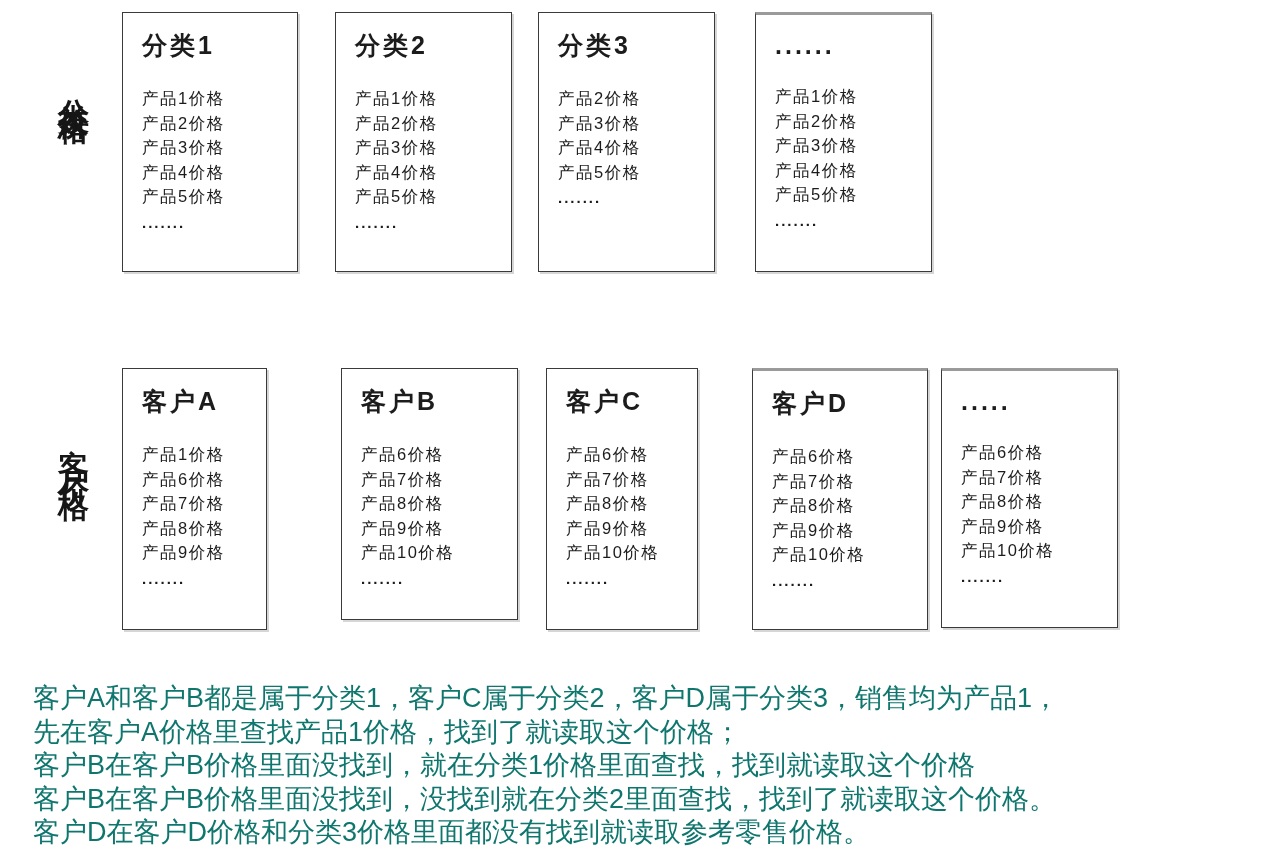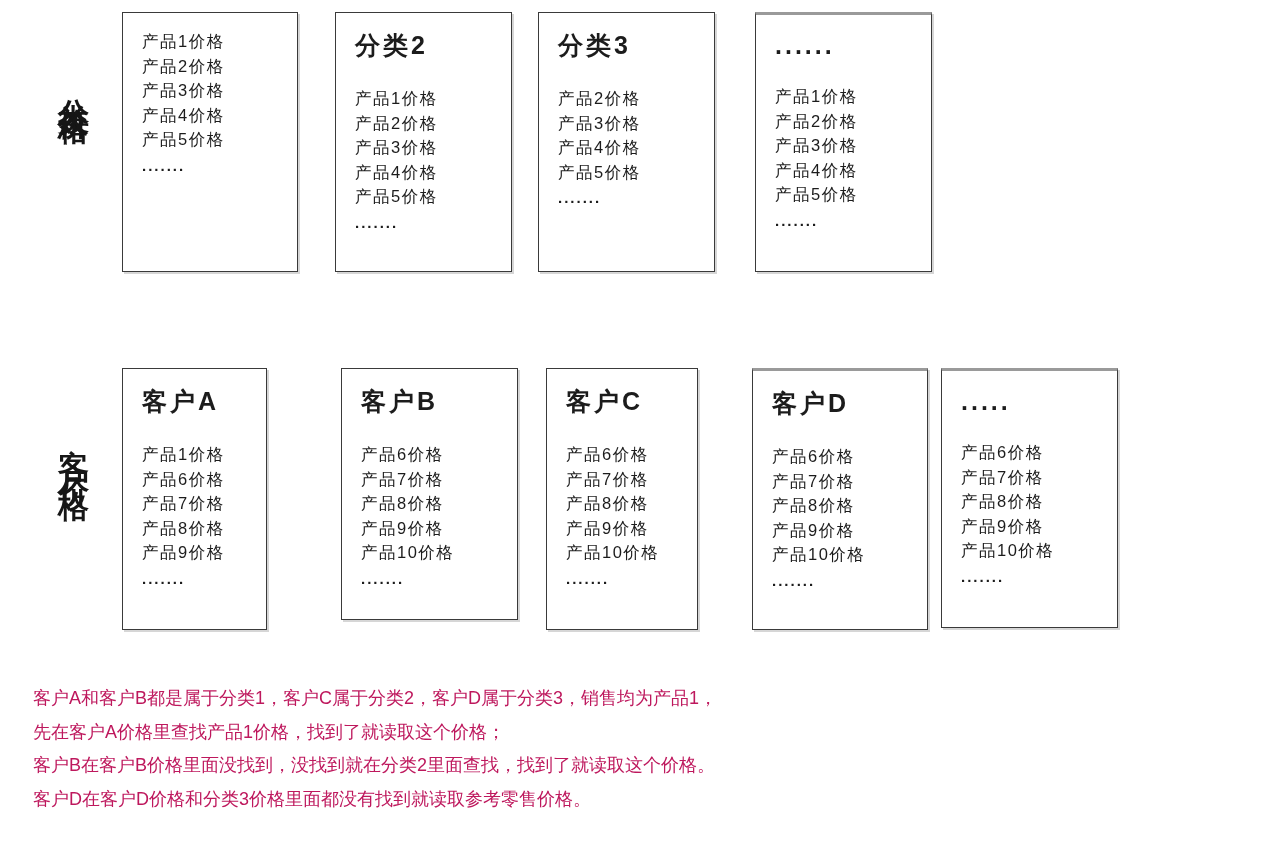--- a/index.html
+++ b/index.html
@@ -55,35 +55,36 @@
     font-weight: bold;
     letter-spacing: 2px;
   }
 
   
   .desc {
     position: absolute;
     left: 33px;
     top: 682px;
     width: 1235px;
-    font-size: 18px;
+    font-size: 27px;
     line-height: 33.5px;
-    color: #be185d;
+    color: #0f766e;
   }
   .desc-line { white-space: nowrap; }
 </style>
 </head>
 <body>
 
 <div class="canvas">
 
   <div class="vlabel cat">分类价格</div>
   <div class="vlabel cust">客户价格</div>
 
   <div class="pbox" style="left:122px;top:12px;width:176px;height:260px">
+    <div class="pbox-title">分类1</div>
     <div class="pbox-item">产品1价格</div>
     <div class="pbox-item">产品2价格</div>
     <div class="pbox-item">产品3价格</div>
     <div class="pbox-item">产品4价格</div>
     <div class="pbox-item">产品5价格</div>
     <div class="pbox-ellipsis">.......</div>
   </div>
 
   <div class="pbox" style="left:335px;top:12px;width:177px;height:260px">
     <div class="pbox-title">分类2</div>
@@ -160,17 +161,18 @@
     <div class="pbox-item">产品7价格</div>
     <div class="pbox-item">产品8价格</div>
     <div class="pbox-item">产品9价格</div>
     <div class="pbox-item">产品10价格</div>
     <div class="pbox-ellipsis">.......</div>
   </div>
 
   <div class="desc">
     <div class="desc-line">客户A和客户B都是属于分类1，客户C属于分类2，客户D属于分类3，销售均为产品1，</div>
     <div class="desc-line">先在客户A价格里查找产品1价格，找到了就读取这个价格；</div>
+    <div class="desc-line">客户B在客户B价格里面没找到，就在分类1价格里面查找，找到就读取这个价格</div>
     <div class="desc-line">客户B在客户B价格里面没找到，没找到就在分类2里面查找，找到了就读取这个价格。</div>
     <div class="desc-line">客户D在客户D价格和分类3价格里面都没有找到就读取参考零售价格。</div>
   </div>
 
 </div>
 
 </body></html>

